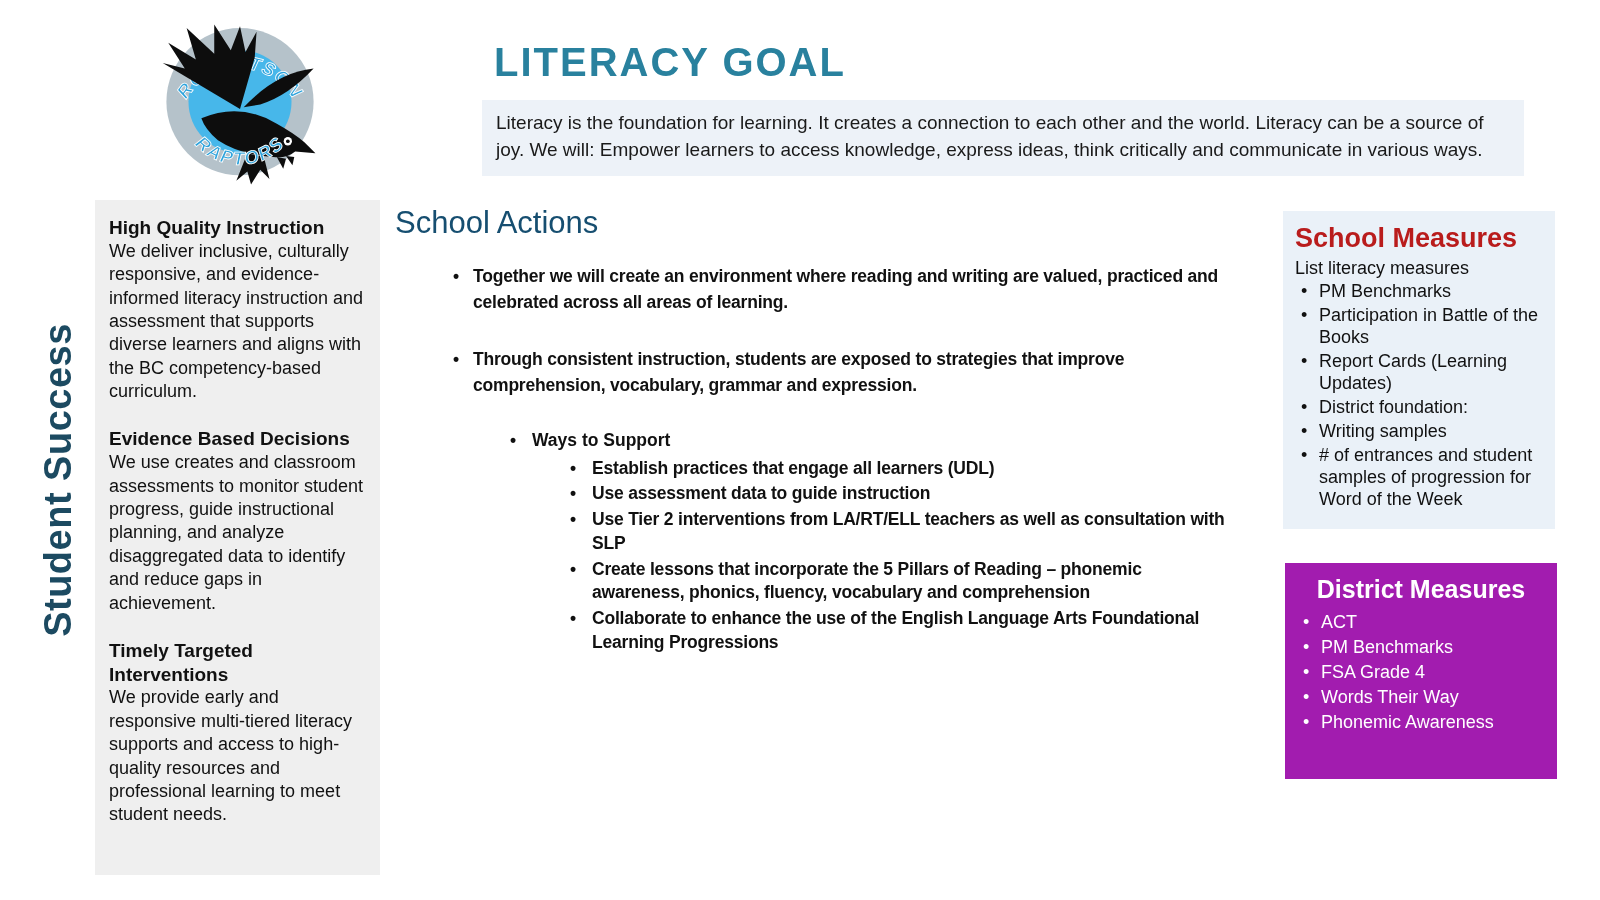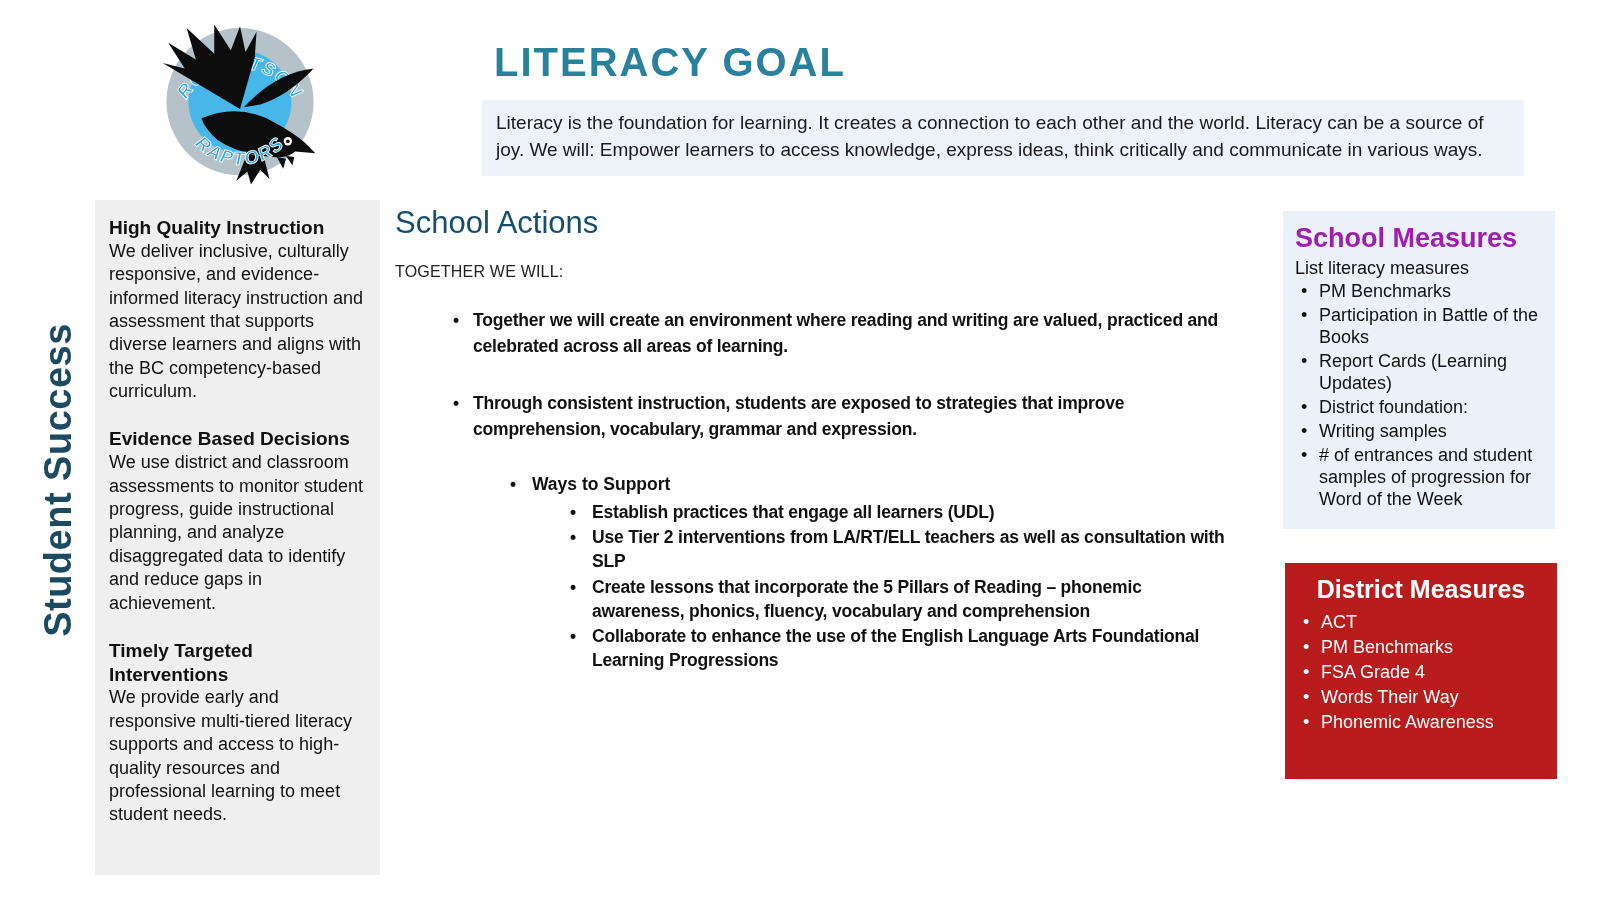--- a/index.html
+++ b/index.html
@@ -36,28 +36,28 @@
   .ways-head{position:relative;margin-left:113px;padding-left:24px;font-weight:bold;
              font-size:17.5px;line-height:1.4;margin-bottom:4px;}
   .ways-head::before{content:"\2022";position:absolute;left:2px;}
   .lvl3{margin-left:175px !important;}
   .lvl3 li{padding-left:22px;margin-bottom:2px;max-width:645px;line-height:1.36;}
   .lvl3 li::before{content:"\2022";position:absolute;left:0;}
 
   
   .school-measures{position:absolute;left:1283px;top:211px;width:248px;min-height:292px;
                    background:#eaf1f8;padding:12px 12px 14px 12px;}
-  .school-measures h2{margin:0 0 4px 0;font-size:27px;line-height:1.15;color:#a21caf;}
+  .school-measures h2{margin:0 0 4px 0;font-size:27px;line-height:1.15;color:#b91c1c;}
   .school-measures .lead{margin:0 0 2px 0;font-size:18px;}
   .school-measures ul,.district-measures ul{list-style:none;margin:0;padding:0;font-size:18px;line-height:1.22;}
   .school-measures li,.district-measures li{position:relative;padding-left:24px;margin-bottom:2px;}
   .school-measures li::before,.district-measures li::before{content:"\2022";position:absolute;left:6px;}
 
   .district-measures{position:absolute;left:1285px;top:563px;width:248px;height:190px;
-                     background:#b91c1c;color:#ffffff;padding:12px 12px 14px 12px;}
+                     background:#a21caf;color:#ffffff;padding:12px 12px 14px 12px;}
   .district-measures h2{margin:0 0 8px 0;font-size:25px;text-align:center;color:#ffffff;}
   .district-measures li{margin-bottom:3px;}
 </style>
 </head>
 <body>
 
 <div class="page">
 
   <svg class="logo" viewBox="0 0 200 185">
     <defs>
@@ -86,35 +86,35 @@
 
   <h1 class="page-title">LITERACY GOAL</h1>
   <div class="intro-box">Literacy is the foundation for learning. It creates a connection to each other and the world. Literacy can be a source of joy. We will: Empower learners to access knowledge, express ideas, think critically and communicate in various ways.</div>
 
   <div class="vertical-label">Student Success</div>
 
   <aside class="sidebar">
     <h3>High Quality Instruction</h3>
     <p>We deliver inclusive, culturally responsive, and evidence-informed literacy instruction and assessment that supports diverse learners and aligns with the BC competency-based curriculum.</p>
     <h3>Evidence Based Decisions</h3>
-    <p>We use district and classroom assessments to monitor student progress, guide instructional planning, and analyze disaggregated data to identify and reduce gaps in achievement.</p>
+    <p>We use creates and classroom assessments to monitor student progress, guide instructional planning, and analyze disaggregated data to identify and reduce gaps in achievement.</p>
     <h3>Timely Targeted Interventions</h3>
     <p>We provide early and responsive multi-tiered literacy supports and access to high-quality resources and professional learning to meet student needs.</p>
   </aside>
 
   <main class="actions">
     <h2>School Actions</h2>
-    <p class="lead">TOGETHER WE WILL:</p>
     <ul class="blist lvl2">
         <li>Together we will create an environment where reading and writing are valued, practiced and celebrated across all areas of learning.</li>
         <li>Through consistent instruction, students are exposed to strategies that improve comprehension, vocabulary, grammar and expression.</li>
       </ul>
     <div class="ways-head">Ways to Support</div>
     <ul class="blist lvl3">
         <li>Establish practices that engage all learners (UDL)</li>
+        <li>Use assessment data to guide instruction</li>
         <li>Use Tier 2 interventions from LA/RT/ELL teachers as well as consultation with SLP</li>
         <li>Create lessons that incorporate the 5 Pillars of Reading – phonemic awareness, phonics, fluency, vocabulary and comprehension</li>
         <li>Collaborate to enhance the use of the English Language Arts Foundational Learning Progressions</li>
       </ul>
   </main>
 
   <section class="school-measures">
     <h2>School Measures</h2>
     <p class="lead">List literacy measures</p>
     <ul>

